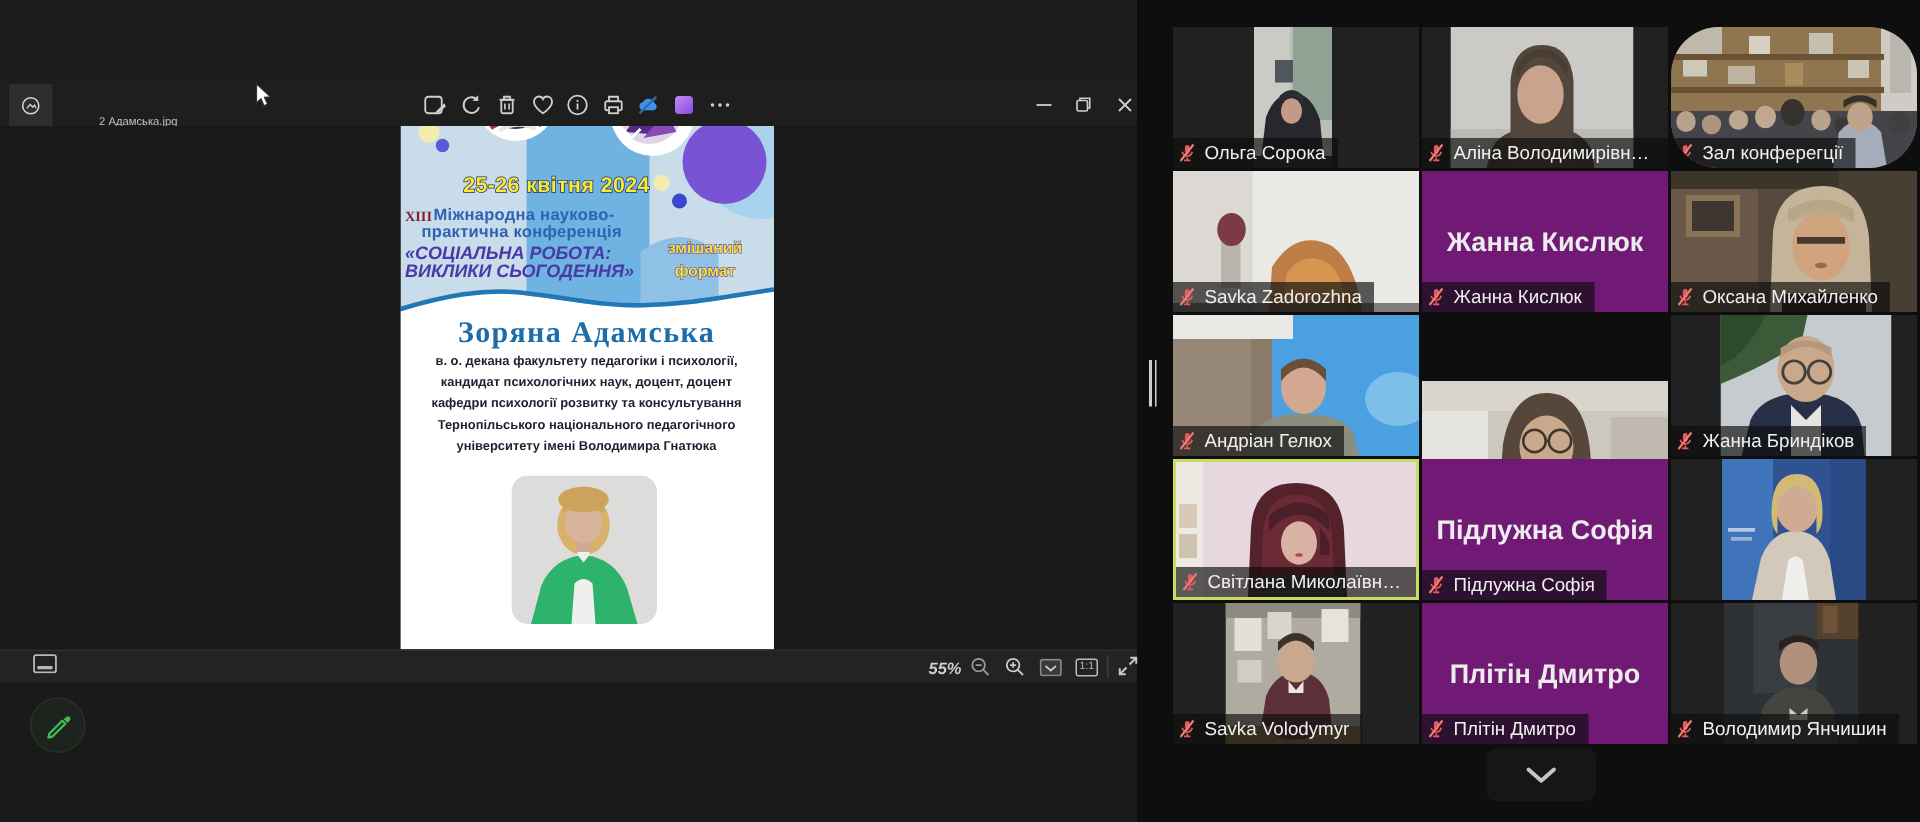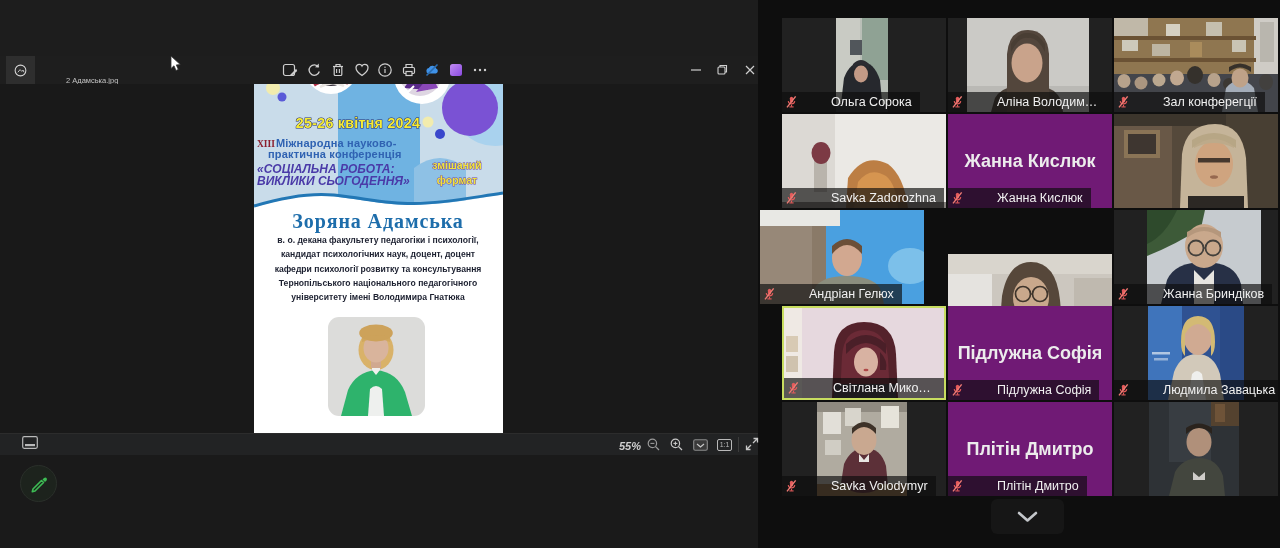--- a/index.html
+++ b/index.html
@@ -6,26 +6,26 @@
 html,body { width:1280px; height:548px; overflow:hidden; background:#0e0e0e; }
 body { font-family:"Liberation Sans", sans-serif; position:relative; }
 #stage { position:absolute; left:0; top:0; width:1280px; height:548px; background:#0e0e0e; }
 #share { position:absolute; left:0; top:0; width:758px; height:548px; background:#1d1d1d; }
 #app { position:absolute; left:0; top:56px; width:758px; height:399px; background:#191919; }
 #titlebar { position:absolute; left:0; top:0; width:758px; height:28px; background:#1e1e1e; }
 #gallerybtn { position:absolute; left:6px; top:0; width:29px; height:28px; background:#2e2e2e; }
 #fname { position:absolute; left:46px; top:20px; color:#c2c2c2; font-size:7.5px;margin-left:20px; }
 #photoarea { position:absolute; left:0; top:28px; width:758px; height:349px; background:#191919; }
 #bottombar { position:absolute; left:0; top:377px; width:758px; height:22px; background:#222324; border-top:1px solid #2c2c2c; }
-#poster { position:absolute; left:254px; top:0px; width:271px; height:349px; }
+#poster { position:absolute; left:267px; top:0px; width:271px; height:349px; }
 #belowapp { position:absolute; left:0; top:455px; width:758px; height:93px; background:#1a1a1a; }
 .tile { position:absolute; width:164px; height:94px; background:#212121; overflow:hidden; }
 .vid { position:absolute; }
 #fab { position:absolute; left:20px; top:465px; width:37px; height:37px; border-radius:50%; background:#1d231d; border:1px solid #2a2f2a; }
-.lbl { position:absolute; left:0; bottom:0; height:20px; background:rgba(12,12,12,0.66); color:#f0f0f0; font-size:12.5px; display:flex; align-items:center; padding:0 8px 0 4px; white-space:nowrap;gap:28px; }
+.lbl { position:absolute; left:0; bottom:0; height:20px; background:rgba(12,12,12,0.66); color:#f0f0f0; font-size:12.5px; display:flex; align-items:center; padding:0 8px 0 4px; white-space:nowrap; }
 .lbl svg { margin-right:6px; flex:none; }
 .bigname { position:absolute; left:0; top:0; width:100%; height:100%; display:flex; align-items:center; justify-content:center; color:#ececec; font-size:18px; font-weight:bold; }
 .darktile { background:#701a75; }
 #chev { position:absolute; left:991px; top:499px; width:73px; height:35px; background:#161616; border-radius:6px; }
 .abs { position:absolute; }
 </style>
 </head>
 <body>
 <div id="stage">
 <div id="share">
@@ -236,21 +236,21 @@
             <rect x="4.6" y="1.2" width="3.8" height="7" rx="1.9" stroke="none"></rect>
             <path d="M2.6,6.5 a4,4.2 0 0 0 7.8,0" fill="none" stroke-width="1.3"></path>
             <line x1="6.5" y1="10.8" x2="6.5" y2="13" stroke-width="1.3"></line>
             <line x1="4" y1="13.3" x2="9" y2="13.3" stroke-width="1.3"></line>
           </g>
           <line x1="1.2" y1="13.8" x2="11.4" y2="0.8" stroke="#ef7b74" stroke-width="1.7"></line>
         </svg>
         <span style="display:block;overflow:hidden;text-overflow:ellipsis;">Аліна Володимирівна відс</span>
       </div>
     </div>
-<div class="tile " style="left:1114px;top:18px;">
+<div class="tile " style="left:1114px;top:18px;border-radius:32px;">
       <svg class="vid" style="left:0;top:0" width="164" height="94" viewBox="0 0 164 94">
 <rect width="164" height="94" fill="#8f7650"></rect>
 <rect x="0" y="0" width="34" height="18" fill="#c0b8a8"></rect>
 <rect x="140" y="0" width="24" height="58" fill="#cfccc6"></rect>
 <rect x="146" y="4" width="14" height="40" fill="#b9b6ae"></rect>
 <rect x="0" y="18" width="142" height="4" fill="#6b5234"></rect>
 <rect x="0" y="40" width="142" height="4" fill="#6b5234"></rect>
 <rect x="8" y="22" width="16" height="11" fill="#cdc9ba"></rect>
 <rect x="52" y="6" width="14" height="12" fill="#d5d0c2"></rect>
 <rect x="92" y="4" width="16" height="14" fill="#c5bfae"></rect>
@@ -330,22 +330,34 @@
 <rect x="14" y="20" width="28" height="20" fill="#3e3630"></rect>
 <rect x="112" y="0" width="52" height="94" fill="#483f33"></rect>
 <path d="M66,94 L68,40 Q72,10 101,10 Q128,10 132,44 L134,94 Z" fill="#c5b499"></path>
 <ellipse cx="100" cy="50" rx="19" ry="23" fill="#cfa47f"></ellipse>
 <path d="M84,44 L116,44 L116,48.5 L84,48.5 Z" fill="#46382e"></path>
         <ellipse cx="100" cy="63" rx="4" ry="1.8" fill="#96684f"></ellipse>
         <path d="M80,34 Q100,24 120,34 L120,28 Q100,18 80,28 Z" fill="#bdaa8a"></path>
 <path d="M78,34 Q100,16 122,34 L122,26 Q100,12 78,26 Z" fill="#b7a685"></path>
 <rect x="74" y="82" width="56" height="12" fill="#2c2824"></rect>
 </svg>
-    </div>
-<div class="tile " style="left:760px;top:210px;">
+      <div class="lbl">
+        <svg width="11" height="14" viewBox="0 0 13 15">
+          <g stroke="#e45b5b" fill="#e45b5b">
+            <rect x="4.6" y="1.2" width="3.8" height="7" rx="1.9" stroke="none"></rect>
+            <path d="M2.6,6.5 a4,4.2 0 0 0 7.8,0" fill="none" stroke-width="1.3"></path>
+            <line x1="6.5" y1="10.8" x2="6.5" y2="13" stroke-width="1.3"></line>
+            <line x1="4" y1="13.3" x2="9" y2="13.3" stroke-width="1.3"></line>
+          </g>
+          <line x1="1.2" y1="13.8" x2="11.4" y2="0.8" stroke="#ef7b74" stroke-width="1.7"></line>
+        </svg>
+        <span>Оксана Михайленко</span>
+      </div>
+    </div>
+<div class="tile " style="left:782px;top:210px;">
       <svg class="vid" style="left:0;top:0" width="164" height="94" viewBox="0 0 164 94">
 <rect width="164" height="94" fill="#4aa0e0"></rect>
 <rect x="0" y="0" width="56" height="94" fill="#93847020"></rect>
 <rect x="0" y="0" width="52" height="94" fill="#978878"></rect>
 <rect x="0" y="0" width="80" height="16" fill="#e8e8e4"></rect>
 <rect x="52" y="16" width="14" height="78" fill="#8a7a68"></rect>
 <ellipse cx="150" cy="56" rx="22" ry="18" fill="#7cc0ea"></ellipse>
 <path d="M48,94 L56,76 Q64,66 86,66 Q112,66 120,78 L124,94 Z" fill="#8b8e7e"></path>
 <ellipse cx="87" cy="48" rx="15" ry="18" fill="#d2a890"></ellipse>
 <path d="M72,44 Q87,26 102,44 L102,36 Q87,22 72,36 Z" fill="#6b4f38"></path>
@@ -462,32 +474,20 @@
 <rect width="96" height="94" fill="#2f5292"></rect>
 <rect x="0" y="0" width="34" height="94" fill="#3f74bb"></rect>
 <rect x="72" y="0" width="24" height="94" fill="#2a4a86"></rect>
 <rect x="4" y="46" width="18" height="2.5" fill="#cfdcec" opacity="0.8"></rect>
 <rect x="6" y="52" width="14" height="2.5" fill="#cfdcec" opacity="0.6"></rect>
 <path d="M20,94 L26,66 Q33,48 49,48 Q66,48 72,68 L76,94 Z" fill="#d2c9ba"></path>
 <path d="M40,94 L44,68 Q49,62 54,68 L58,94 Z" fill="#efefed"></path>
 <ellipse cx="50" cy="32" rx="14" ry="17" fill="#d0aa92"></ellipse>
 <path d="M33,36 Q33,10 50,10 Q67,10 67,36 Q67,46 63,50 L63,28 Q57,18 50,18 Q43,18 37,28 L37,50 Q33,46 33,36 Z" fill="#d3ba74"></path>
 </svg>
-      <div class="lbl">
-        <svg width="11" height="14" viewBox="0 0 13 15">
-          <g stroke="#e45b5b" fill="#e45b5b">
-            <rect x="4.6" y="1.2" width="3.8" height="7" rx="1.9" stroke="none"></rect>
-            <path d="M2.6,6.5 a4,4.2 0 0 0 7.8,0" fill="none" stroke-width="1.3"></path>
-            <line x1="6.5" y1="10.8" x2="6.5" y2="13" stroke-width="1.3"></line>
-            <line x1="4" y1="13.3" x2="9" y2="13.3" stroke-width="1.3"></line>
-          </g>
-          <line x1="1.2" y1="13.8" x2="11.4" y2="0.8" stroke="#ef7b74" stroke-width="1.7"></line>
-        </svg>
-        <span>Людмила Завацька</span>
-      </div>
     </div>
 <div class="tile " style="left:782px;top:402px;">
       <svg class="vid" style="left:35px;top:0" width="90" height="94" viewBox="0 0 90 94">
 <rect width="90" height="94" fill="#b0aba0"></rect>
 <rect x="0" y="0" width="90" height="10" fill="#8f8a80"></rect>
 <rect x="6" y="10" width="18" height="22" fill="#e2dfd8"></rect>
 <rect x="28" y="6" width="16" height="18" fill="#d8d5cc"></rect>
 <rect x="64" y="4" width="18" height="22" fill="#e6e3da"></rect>
 <rect x="8" y="38" width="16" height="15" fill="#d0cdc4"></rect>
 <path d="M22,94 L27,62 Q34,46 48,46 Q64,46 69,64 L72,94 Z" fill="#5c3038"></path>
@@ -529,17 +529,29 @@
       <svg class="vid" style="left:35px;top:0" width="90" height="94" viewBox="0 0 90 94">
 <rect width="90" height="94" fill="#2e3236"></rect>
 <rect x="20" y="0" width="42" height="60" fill="#383d42"></rect>
 <rect x="62" y="0" width="28" height="24" fill="#54422f"></rect>
 <rect x="66" y="2" width="10" height="18" fill="#6e5338"></rect>
 <path d="M20,94 L26,70 Q34,56 50,56 Q68,56 74,74 L76,94 Z" fill="#43463e"></path>
 <ellipse cx="50" cy="40" rx="12.5" ry="14.5" fill="#b0907a"></ellipse>
 <path d="M37,32 Q50,20 63,32 L63,26 Q50,17 37,26 Z" fill="#2a231d"></path>
 <path d="M44,70 L50,75 L56,70 L56,78 L44,78 Z" fill="#cfcdc9"></path>
 </svg>
+      <div class="lbl">
+        <svg width="11" height="14" viewBox="0 0 13 15">
+          <g stroke="#e45b5b" fill="#e45b5b">
+            <rect x="4.6" y="1.2" width="3.8" height="7" rx="1.9" stroke="none"></rect>
+            <path d="M2.6,6.5 a4,4.2 0 0 0 7.8,0" fill="none" stroke-width="1.3"></path>
+            <line x1="6.5" y1="10.8" x2="6.5" y2="13" stroke-width="1.3"></line>
+            <line x1="4" y1="13.3" x2="9" y2="13.3" stroke-width="1.3"></line>
+          </g>
+          <line x1="1.2" y1="13.8" x2="11.4" y2="0.8" stroke="#ef7b74" stroke-width="1.7"></line>
+        </svg>
+        <span>Володимир Янчишин</span>
+      </div>
     </div>
 <div id="chev"><svg width="73" height="35" viewBox="0 0 73 35">
         <path d="M28,14 L36.5,21.5 L45,14" fill="none" stroke="#c3c6ca" stroke-width="2.6" stroke-linecap="round" stroke-linejoin="round"></path>
       </svg></div>
 </div>
 
 </body></html>

